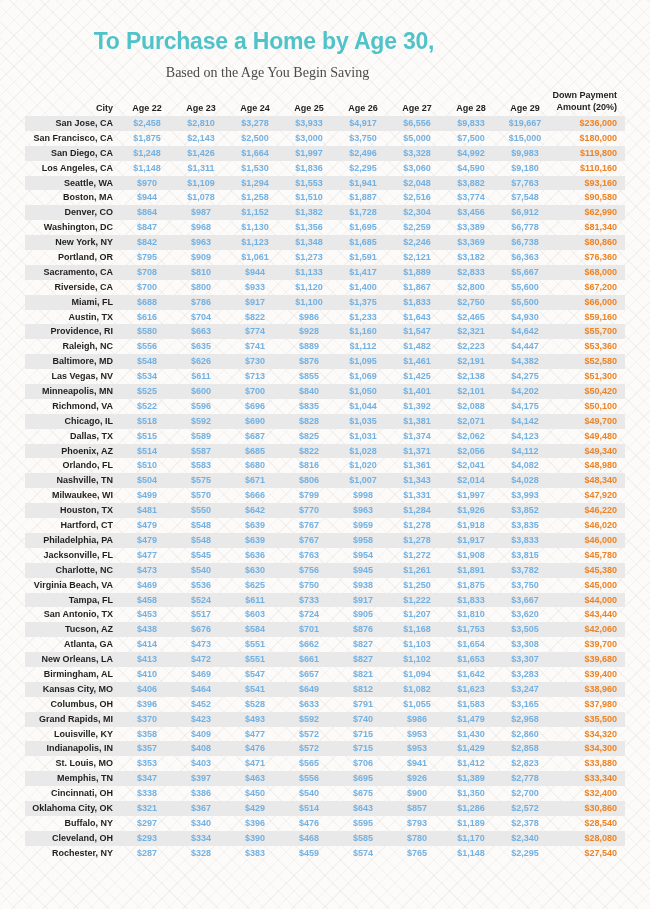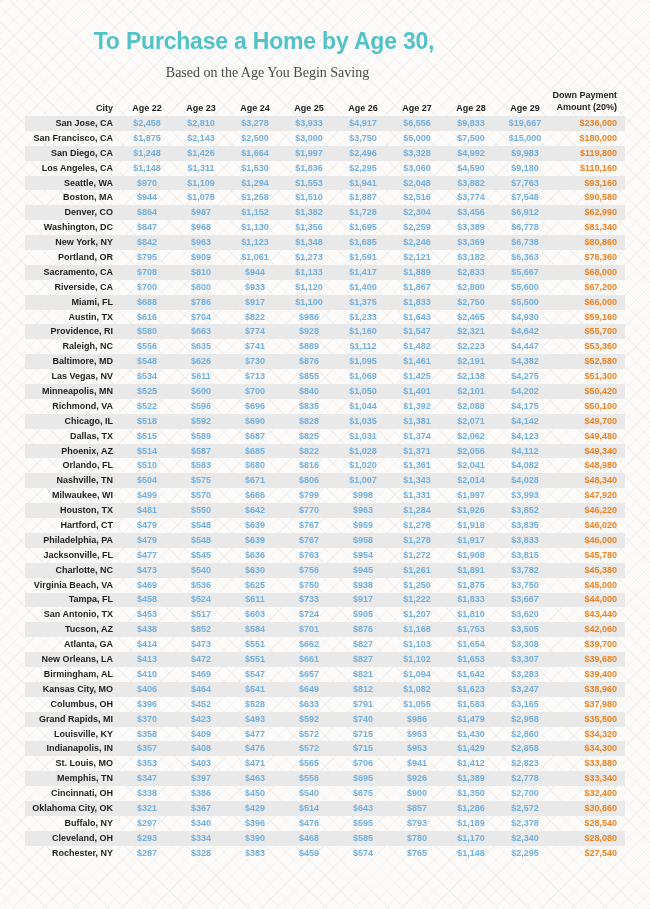--- a/index.html
+++ b/index.html
@@ -35,21 +35,21 @@
     display:flex;align-items:flex-end;
     font-weight:bold;font-size:9px;color:var(--dark);
     padding-bottom:3px;
   }
   .cell{flex:none;}
   .c-city{width:95px;text-align:right;padding-right:7px;white-space:nowrap;}
   .c-age{width:54px;text-align:center;white-space:nowrap;}
   .c-amt{width:73px;text-align:right;padding-right:8px;white-space:nowrap;}
   .thead .c-amt{line-height:11.5px;}
   .rows .row{
-    display:flex;align-items:flex-end;height:14.9px;font-size:9px;line-height:14.9px;
+    display:flex;align-items:flex-start;height:14.9px;font-size:9px;line-height:14.9px;
   }
   .rows .row:nth-child(odd){background:var(--stripe);}
   .rows .c-city{color:var(--dark);font-weight:bold;}
   .rows .c-age{color:var(--blue);font-weight:bold;}
   .rows .c-amt{color:var(--orange);font-weight:bold;}
 </style>
 </head>
 <body>
 
 <div class="page">
@@ -479,21 +479,21 @@
           <div class="cell c-age">$724</div>
           <div class="cell c-age">$905</div>
           <div class="cell c-age">$1,207</div>
           <div class="cell c-age">$1,810</div>
           <div class="cell c-age">$3,620</div>
           <div class="cell c-amt">$43,440</div>
         </div>
         <div class="row">
           <div class="cell c-city">Tucson, AZ</div>
           <div class="cell c-age">$438</div>
-          <div class="cell c-age">$852</div>
+          <div class="cell c-age">$676</div>
           <div class="cell c-age">$584</div>
           <div class="cell c-age">$701</div>
           <div class="cell c-age">$876</div>
           <div class="cell c-age">$1,168</div>
           <div class="cell c-age">$1,753</div>
           <div class="cell c-age">$3,505</div>
           <div class="cell c-amt">$42,060</div>
         </div>
         <div class="row">
           <div class="cell c-city">Atlanta, GA</div>

